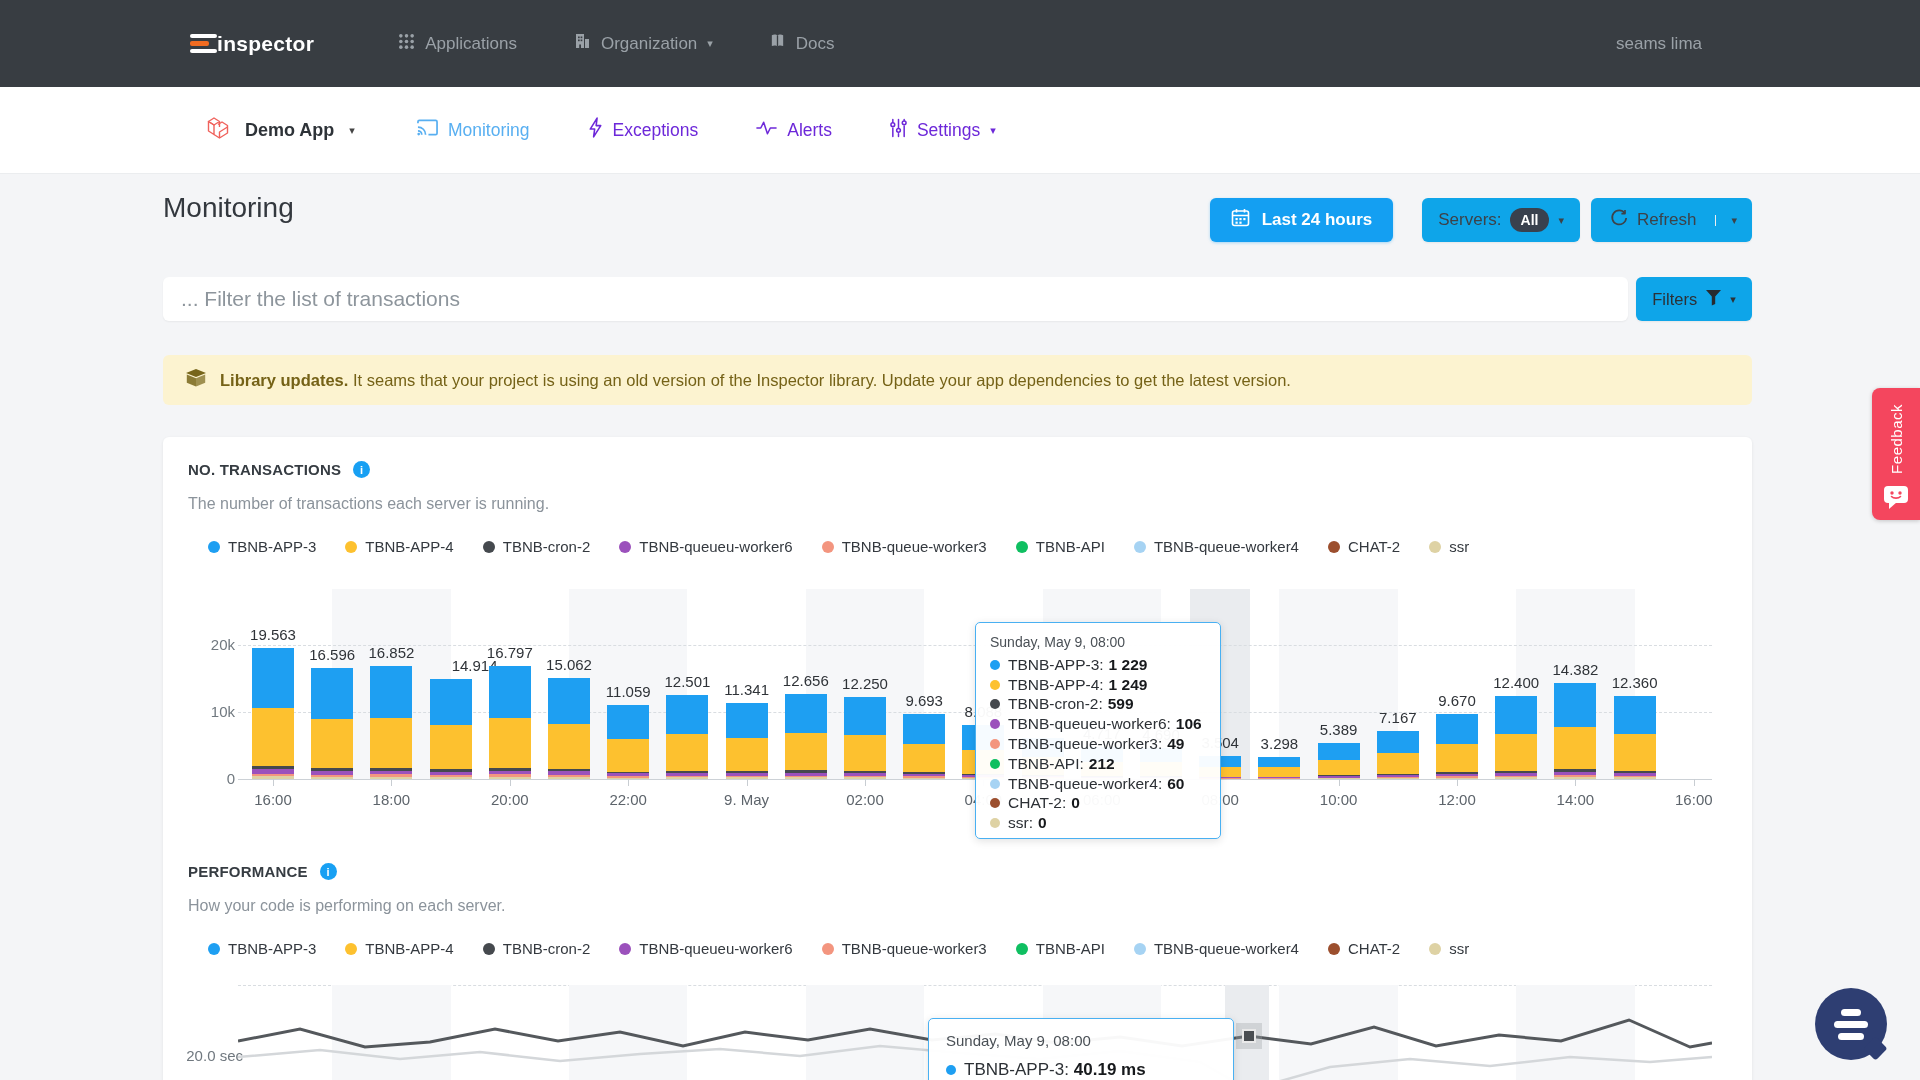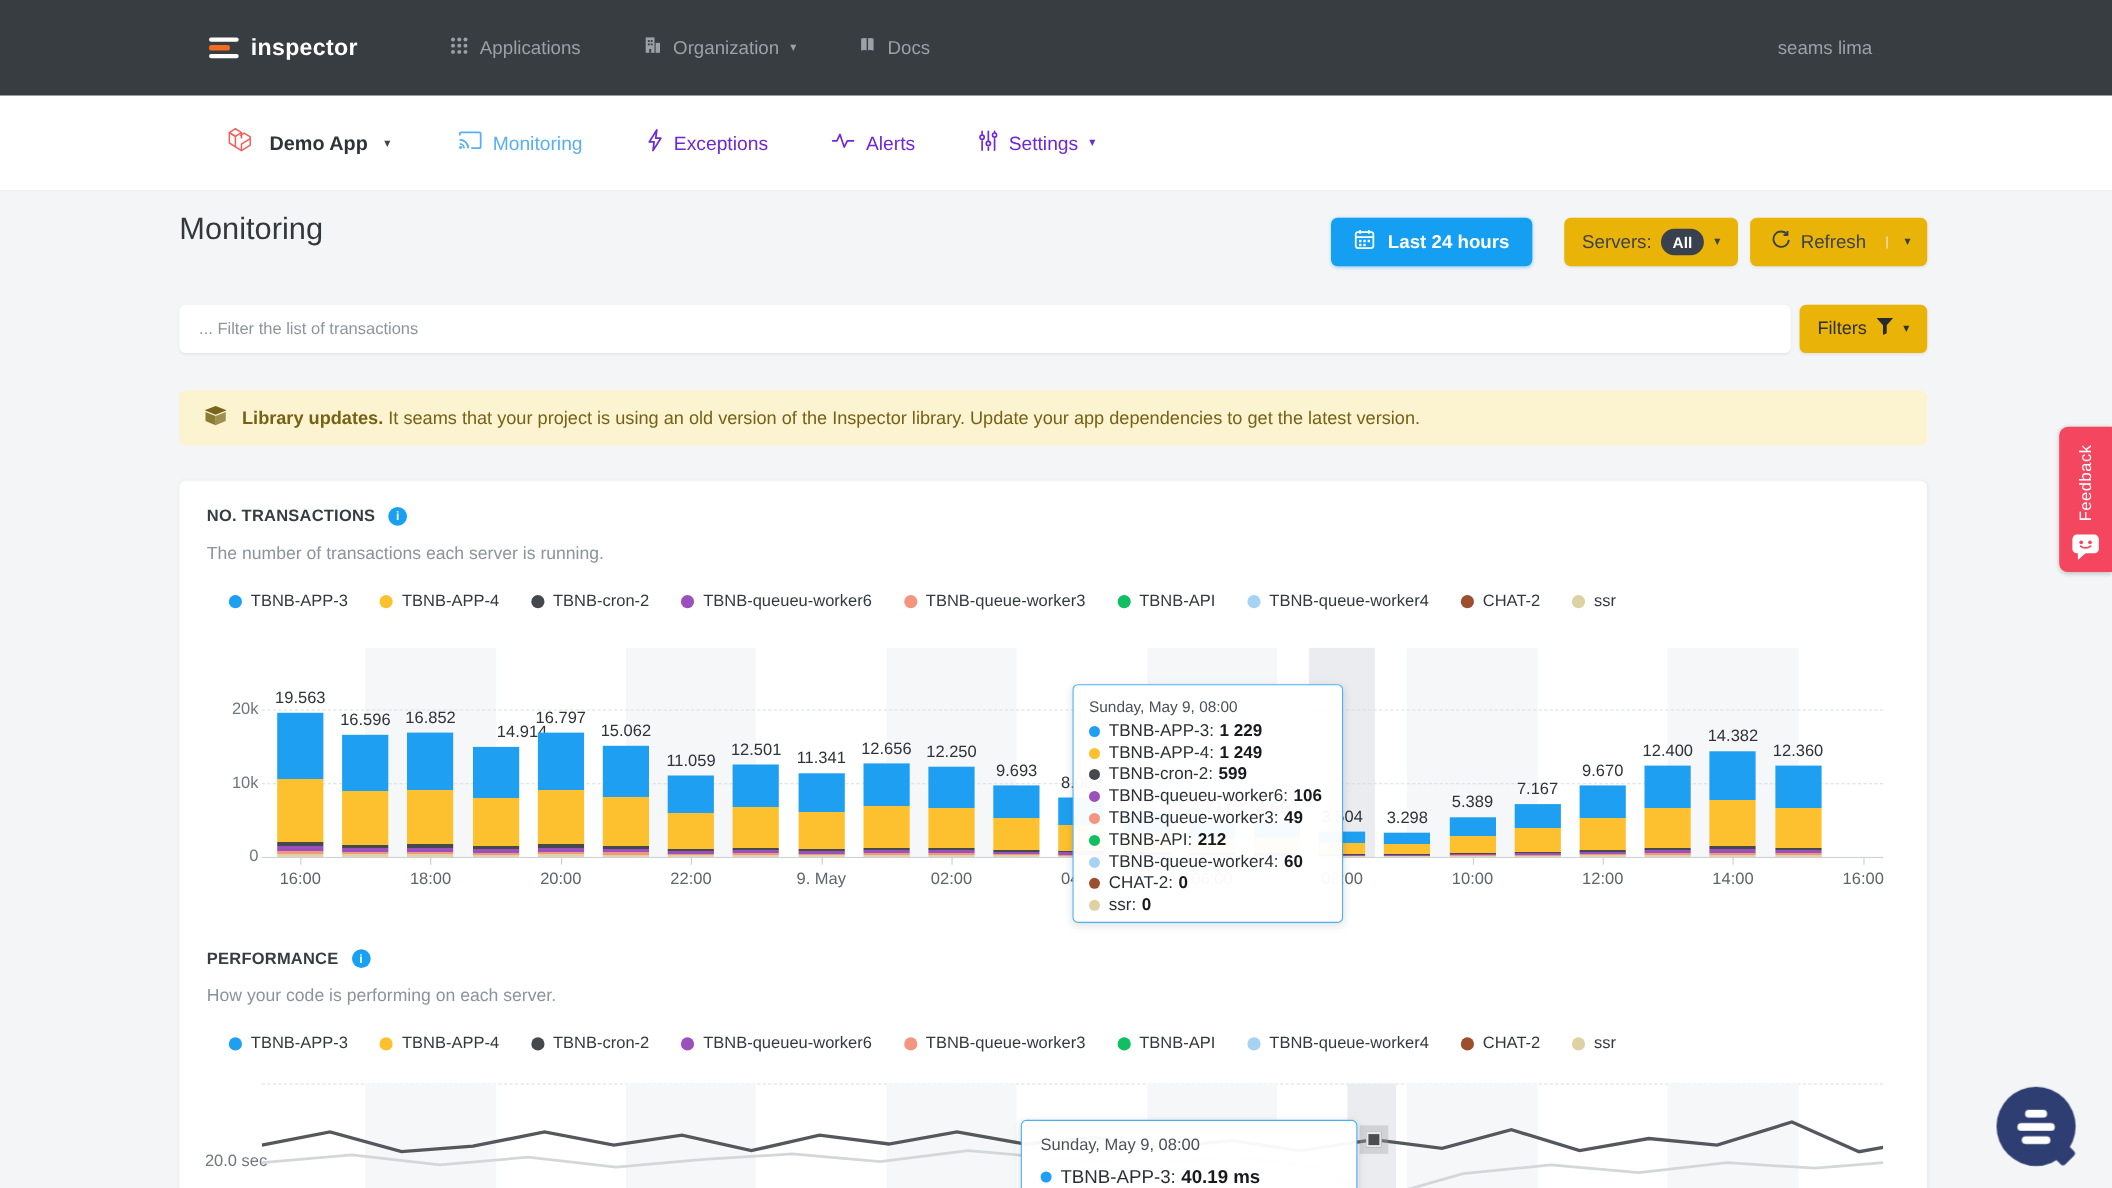--- a/index.html
+++ b/index.html
@@ -2,21 +2,21 @@
 <html><head>
 <meta charset="utf-8">
 <style>
   * { margin:0; padding:0; box-sizing:border-box; }
   html,body { width:1920px; height:1080px; overflow:hidden; background:#f4f5f7;
               font-family:"Liberation Sans", sans-serif; position:relative; }
   .abs { position:absolute; }
 
   
   .topnav { height:87px; background:#383d42; display:flex; align-items:center; color:#9aa1a7; }
-  .brand { margin-left:190px; display:flex; align-items:center; gap:11px; }
+  .brand { margin-left:190px; display:flex; align-items:center; gap:0; }
   .brand-mark { width:27px; display:flex; flex-direction:column; gap:3px; }
   .brand-mark i { display:block; height:4.5px; border-radius:2px; background:#fff; }
   .brand-mark i.mid { background:#f26c21; width:70%; }
   .brand-name { color:#fff; font-size:21px; font-weight:700; letter-spacing:.3px; }
   .topnav-items { display:flex; gap:56px; margin-left:84px; }
   .tn-item { display:flex; align-items:center; gap:10px; font-size:17px; cursor:pointer; }
   .topnav-user { margin-left:auto; margin-right:218px; font-size:17px; cursor:pointer; }
   .caret { font-size:11px; line-height:1; }
 
   
@@ -29,33 +29,33 @@
   .tab { display:flex; align-items:center; gap:10px; font-size:17.5px; color:#6d28d9;
          font-weight:500; cursor:pointer; }
   .tab.active { color:#58aff1; }
 
   
   .page-title { left:163px; top:192px; font-size:28px; color:#33383e; font-weight:500; }
   .toolbar { position:absolute; top:198px; right:168px; display:flex; align-items:stretch; height:44px; }
   .btn { display:flex; align-items:center; border-radius:6px; cursor:pointer; }
   .btn-primary { background:#149ff2; color:#fff; font-weight:700; font-size:17px;
                  padding:0 21px; gap:12px; box-shadow:0 1px 3px rgba(20,159,242,.35); }
-  .btn-light { background:#eab308; color:#3c4249; font-size:17px;
+  .btn-light { background:#0ea5e9; color:#3c4249; font-size:17px;
                box-shadow:0 1px 2px rgba(33,37,41,.07); }
   .servers-btn { margin-left:29px; padding:0 16px; }
   .pill { background:#39414e; color:#fff; font-size:14px; font-weight:700;
           padding:4px 11px; border-radius:12px; margin:0 9px 0 8px; }
   .refresh-group { margin-left:11px; padding:0; }
   .refresh-main { display:flex; align-items:center; gap:9px; padding:0 19px; }
   .refresh-caret { display:flex; align-items:center; padding:0 15px; border-left:1px solid #ededef; }
 
   
   .filter-input { position:absolute; left:163px; top:277px; width:1465px; height:44px;
                   background:#fff; border:none; outline:none; border-radius:6px;
-                  padding:0 18px; font-size:15px; color:#4a5159;
+                  padding:0 18px; font-size:21px; color:#4a5159;
                   box-shadow:0 1px 2px rgba(33,37,41,.06); font-family:inherit; }
   .filter-input::placeholder { color:#8d959c; }
   .filters-btn { position:absolute; left:1636px; top:277px; width:116px; height:44px;
                  justify-content:center; gap:8px; font-size:16.5px; color:#2c3136; }
 
   
   .banner { left:163px; top:355px; width:1589px; height:50px; background:#fcf3d0;
             border-radius:6px; display:flex; align-items:center; color:#756217; font-size:16.5px; }
   .banner svg { margin-left:22px; }
   .banner-text { margin-left:13px; }

